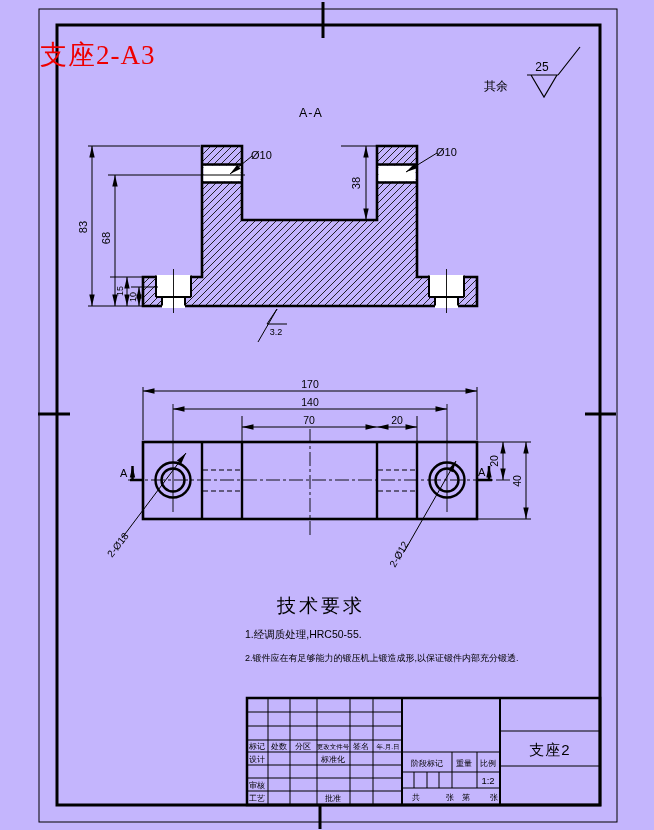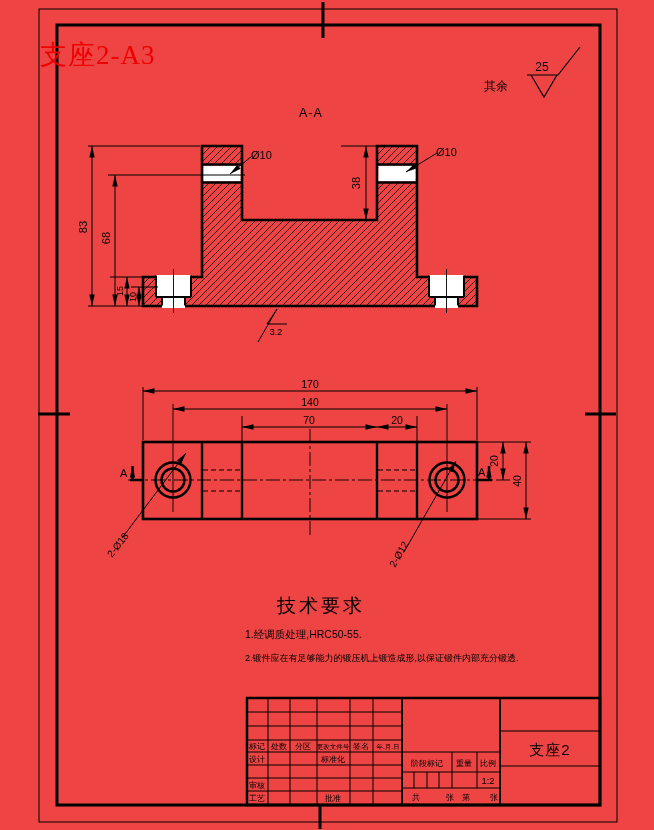--- a/index.html
+++ b/index.html
@@ -1,16 +1,16 @@
 <!DOCTYPE html>
 <html><head>
 <meta charset="utf-8">
 <style>
   html,body{margin:0;padding:0;background:#ffffff;}
-  .page{position:relative;width:654px;height:830px;background:#ef4444;overflow:hidden;
+  .page{position:relative;width:654px;height:830px;background:#c4b5fd;overflow:hidden;
         font-family:"Liberation Sans", sans-serif;}
   svg text{font-family:"Liberation Sans", sans-serif;fill:#000;}
   svg .red-title{fill:#ee0000;font-family:"Liberation Serif", serif;}
 </style>
 </head>
 <body>
 
 <div class="page">
 <svg width="654" height="830" viewBox="0 0 654 830">
   <defs>

